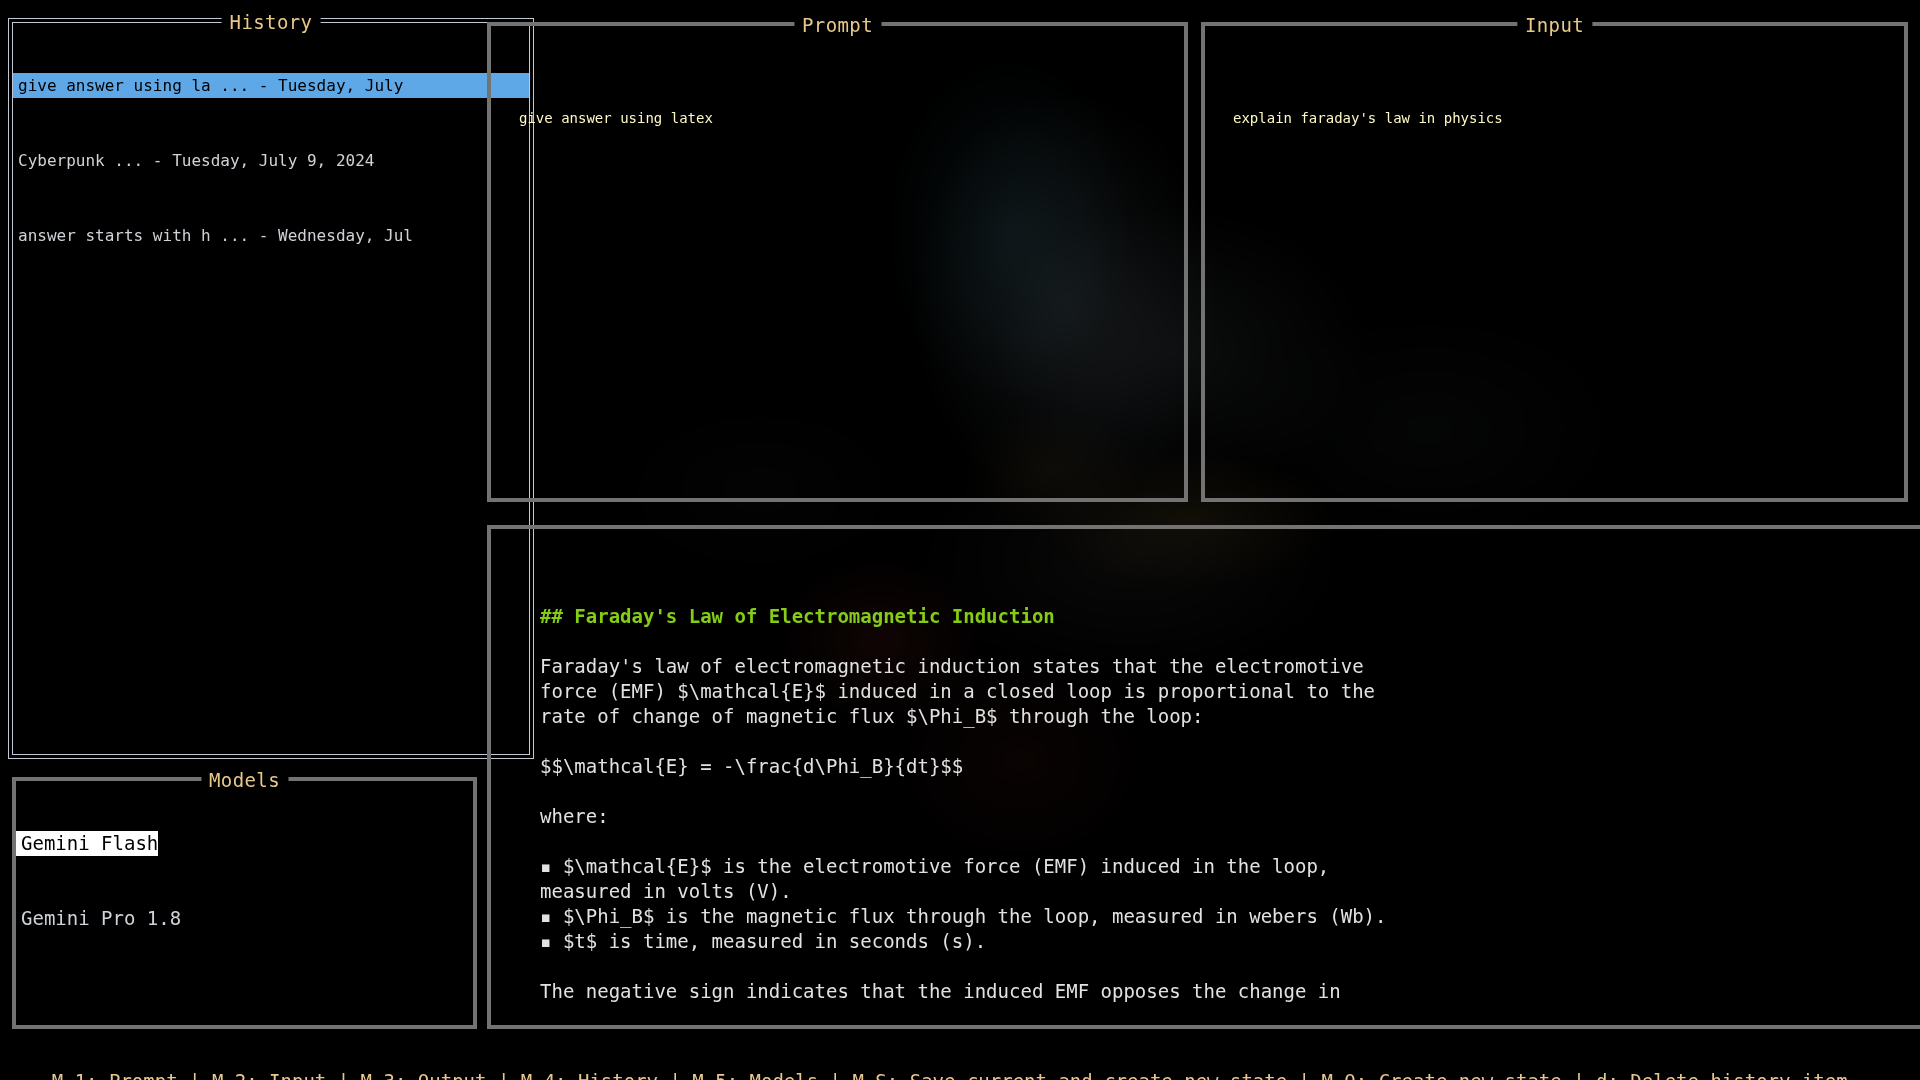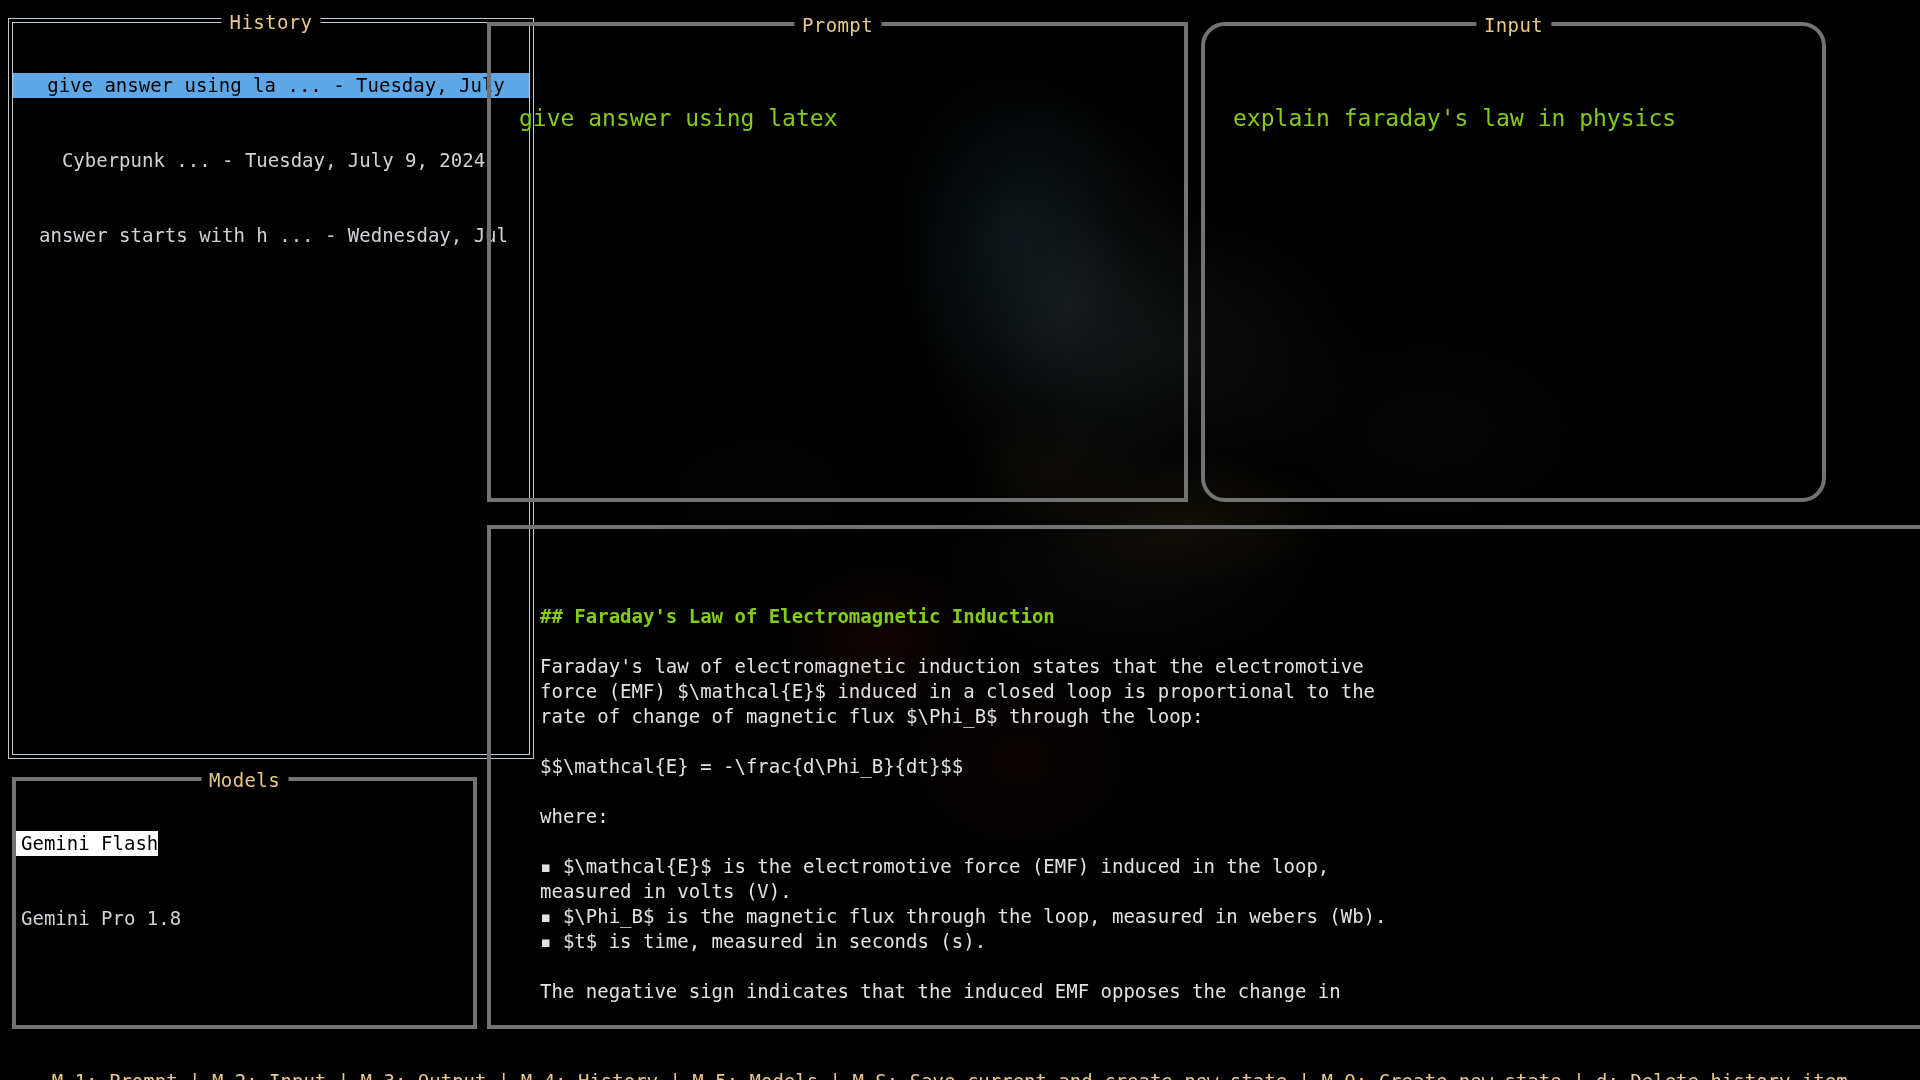--- a/index.html
+++ b/index.html
@@ -74,26 +74,25 @@
     line-height: 25px;
     white-space: pre;
   }
 
   
   #history { left: 12px; top: 22px; width: 518px; height: 733px; }
   #history .panel-body { padding: 0; }
   .hist-row {
     height: 25px;
     line-height: 25px;
-    font-size: 19px;
+    font-size: 16px;
     color: #cfd3d8;
     padding-left: 5px;
     white-space: pre;
     overflow: hidden;
-    text-align: center;
   }
   .hist-row.selected {
     background: #5fa8e8;
     color: #000000;
     width: 100%;
   }
 
   
   #models { left: 12px; top: 777px; width: 465px; height: 252px; padding-left: 17px; }
   .model-row {
@@ -106,24 +105,24 @@
     display: inline-block;
   }
   .model-row-wrap { display: block; }
   .model-row.selected { background: #ffffff; color: #000000; }
 
   
   #prompt { left: 487px; top: 22px; width: 701px; height: 480px; }
   #prompt .panel-body { padding: 30px 0 0 28px; }
 
   
-  #input { left: 1201px; top: 22px; width: 625px; height: 480px; border-radius: 24px; }
+  #input { left: 1201px; top: 22px; width: 707px; height: 480px; }
   #input .panel-body { padding: 30px 0 0 28px; }
 
-  .field-text { font-size: 23px; line-height: 25px; color: #84cc16; }
+  .field-text { font-size: 14px; line-height: 25px; color: #fef9c3; }
 
   
   #output { left: 487px; top: 525px; width: 1626px; height: 504px; }
   #output .panel-body { padding: 50px 0 0 49px; }
 
   .out-line { font-size: 19px; line-height: 25px; color: #e2e2e2; white-space: pre; }
   .out-h2 { color: #84cc16; font-weight: bold; }
   .out-blank { height: 25px; }
 
   

